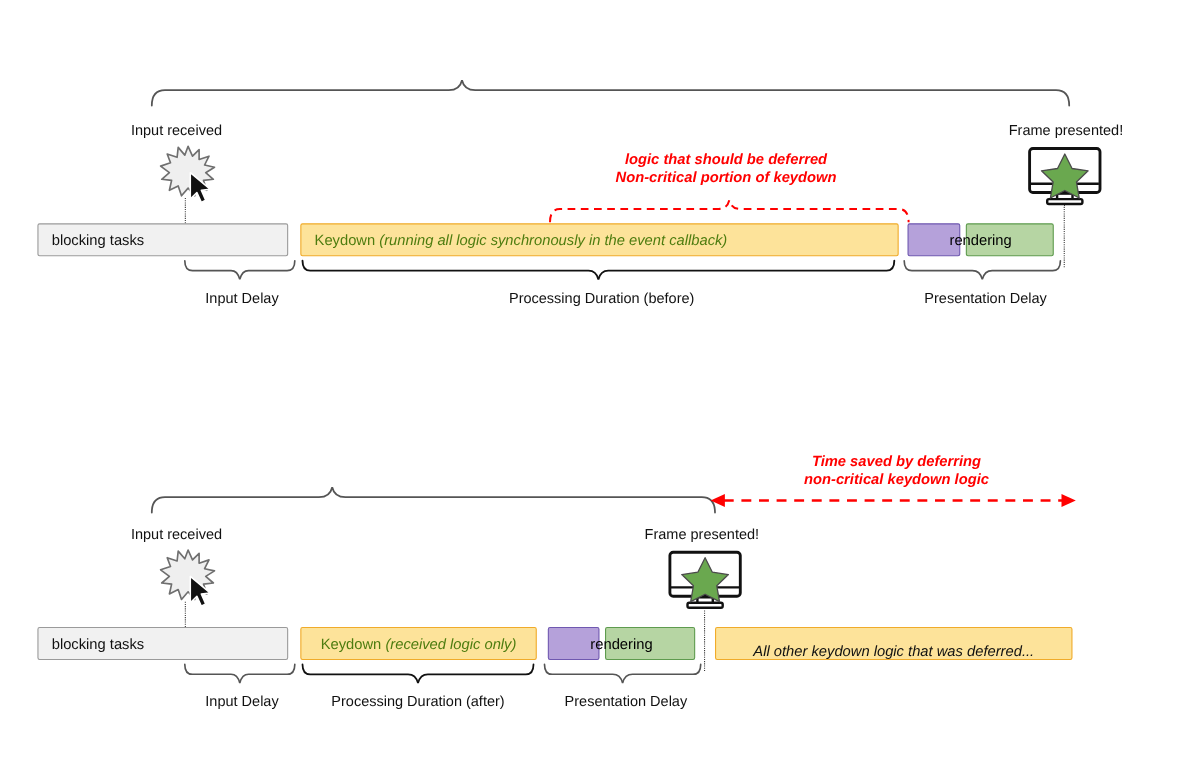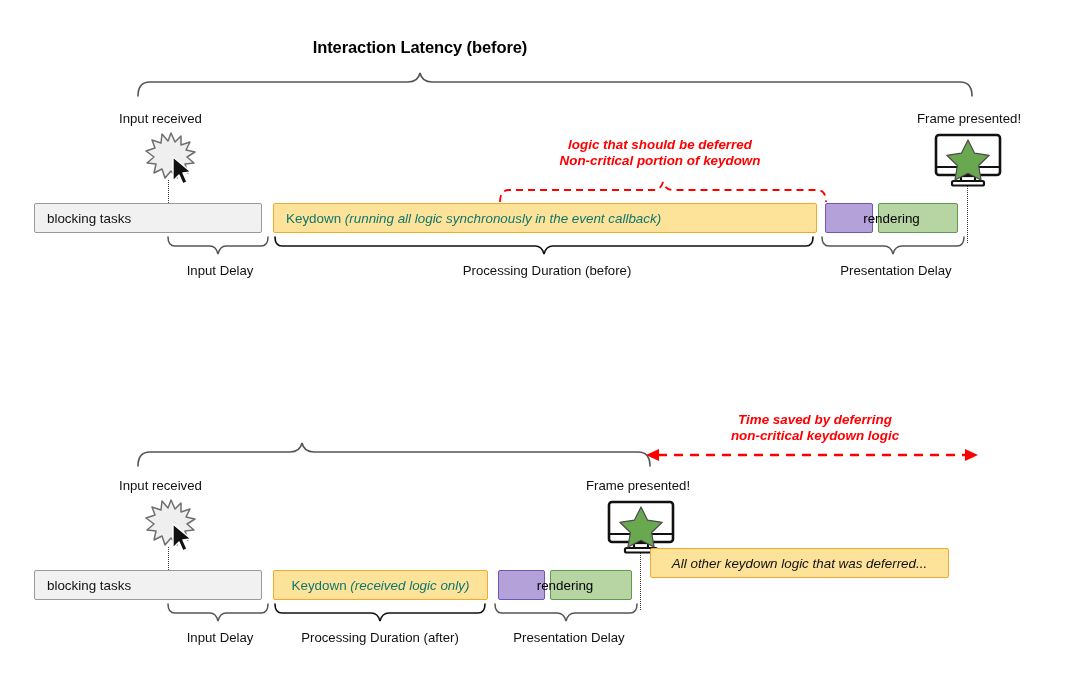--- a/index.html
+++ b/index.html
@@ -33,41 +33,40 @@
 
   
   .bar{
     box-sizing:border-box;
     display:flex;align-items:center;
     height:30px;border-width:1.6px;border-style:solid;border-radius:2px;
     font-size:13.4px;white-space:nowrap;overflow:hidden;
   }
   .bar .pad{padding-left:12px;}
   .bar-blocking{background:#f1f1f1;border-color:#9a9a9a;color:#111;}
-  .bar-keydown{background:#fde39a;border-color:#f0ab2a;color:#0f766e;}
+  .bar-keydown{background:#fde39a;border-color:#f0ab2a;color:#4d7c0f;}
   .bar-purple{background:#b5a1da;border-color:#6f58b0;}
   .bar-green{background:#b6d5a3;border-color:#5e9b4e;}
   .bar-deferred{background:#fde39a;border-color:#f0ab2a;color:#111;}
   .bar .lbl-center{width:100%;text-align:center;}
   .it{font-style:italic;}
 
   
   .dotline{
     border-left:1.7px dotted #3a3a3a;width:0;
   }
 
   svg{display:block;overflow:visible;}
   .svgwrap{position:absolute;pointer-events:none;}
 </style>
 </head>
 <body>
 
 <div class="stage">
 
-  <div class="abs diagram-title" style="left:170px;top:38px;width:500px;">Interaction Latency (before)</div>
 
   <div class="svgwrap" style="left:130px;top:70px;width:850px;height:30px;">
     <svg width="850" height="30" viewBox="0 0 850 30">
       <path d="M8,26 Q8,12 20,12 L278,12 Q288,12 290,3 Q292,12 302,12 L830,12 Q842,12 842,26" fill="none" stroke="#555555" stroke-width="1.6" stroke-linecap="round"></path>
     </svg>
   </div>
 
   <div class="abs caption" style="left:119px;top:111px;">Input received</div>
 
   <div class="svgwrap" style="left:143px;top:129px;width:56px;height:56px;">
@@ -192,21 +191,21 @@
   <div class="abs bar bar-keydown" style="left:273px;top:570px;width:215px;">
     <span class="lbl-center"><span>Keydown </span><span class="it">(received logic only)</span></span>
   </div>
 
   <div class="abs bar bar-purple" style="left:498px;top:570px;width:47px;"></div>
 
   <div class="abs bar bar-green" style="left:550px;top:570px;width:82px;"></div>
 
   <div class="abs" style="left:498px;top:570px;width:134px;height:30px;display:flex;align-items:center;justify-content:center;font-size:13.4px;">rendering</div>
 
-  <div class="abs bar bar-deferred" style="left:650px;top:548px;width:299px;">
+  <div class="abs bar bar-deferred" style="left:650px;top:570px;width:325px;align-items:flex-end;">
     <span class="lbl-center it">All other keydown logic that was deferred...</span>
   </div>
 
   <div class="svgwrap" style="left:164px;top:603px;width:112px;height:22px;">
     <svg width="112" height="22" viewBox="0 0 112 22">
       <path d="M4,1 Q4,10 11,10 L46,10 Q52,10 54,18 Q56,10 62,10 L97,10 Q104,10 104,1" fill="none" stroke="#555555" stroke-width="1.5" stroke-linecap="round"></path>
     </svg>
   </div>
   <div class="abs brace-label" style="left:147px;top:630px;width:146px;">Input Delay</div>
 

